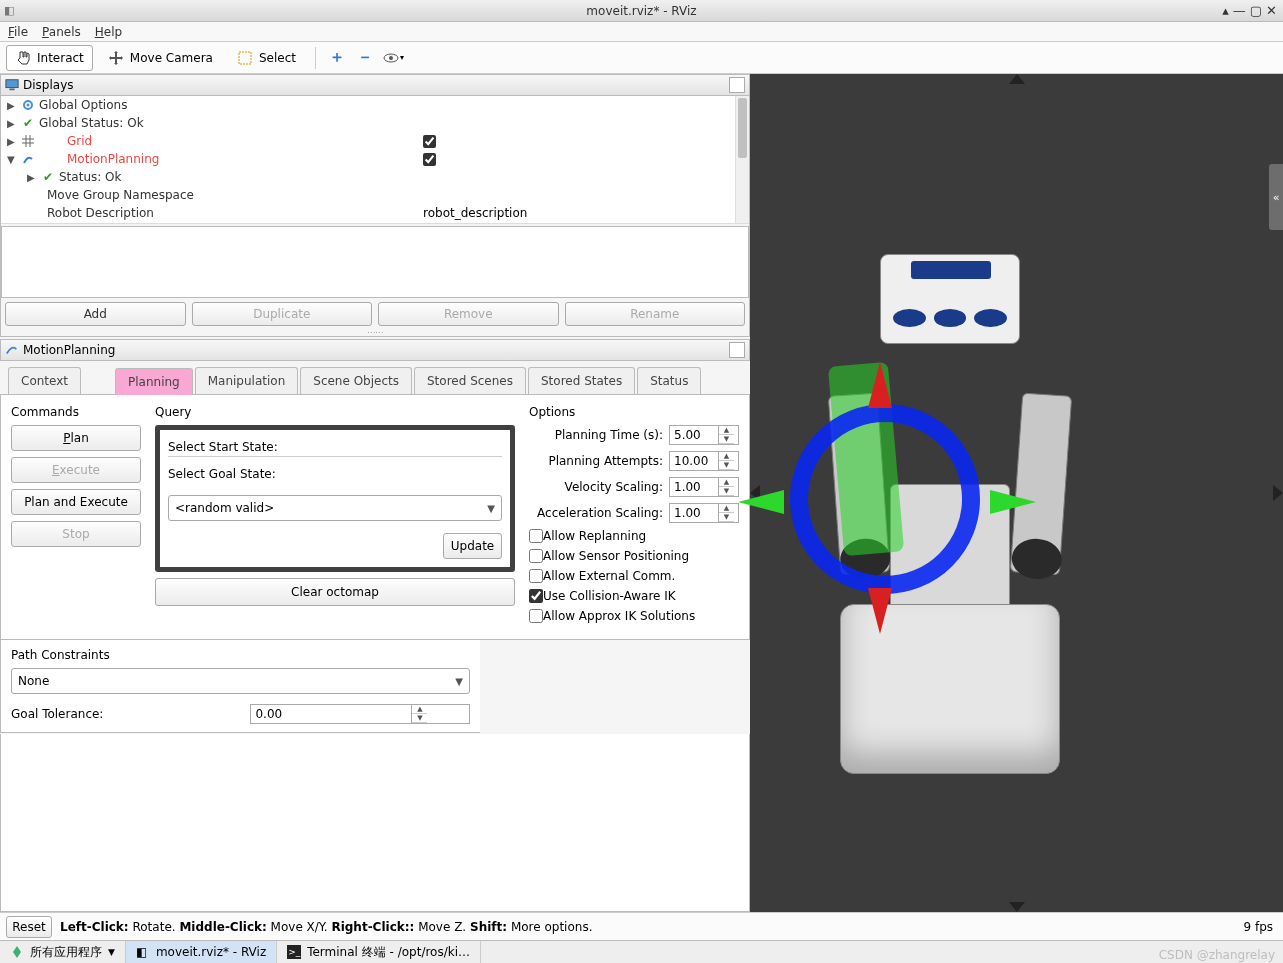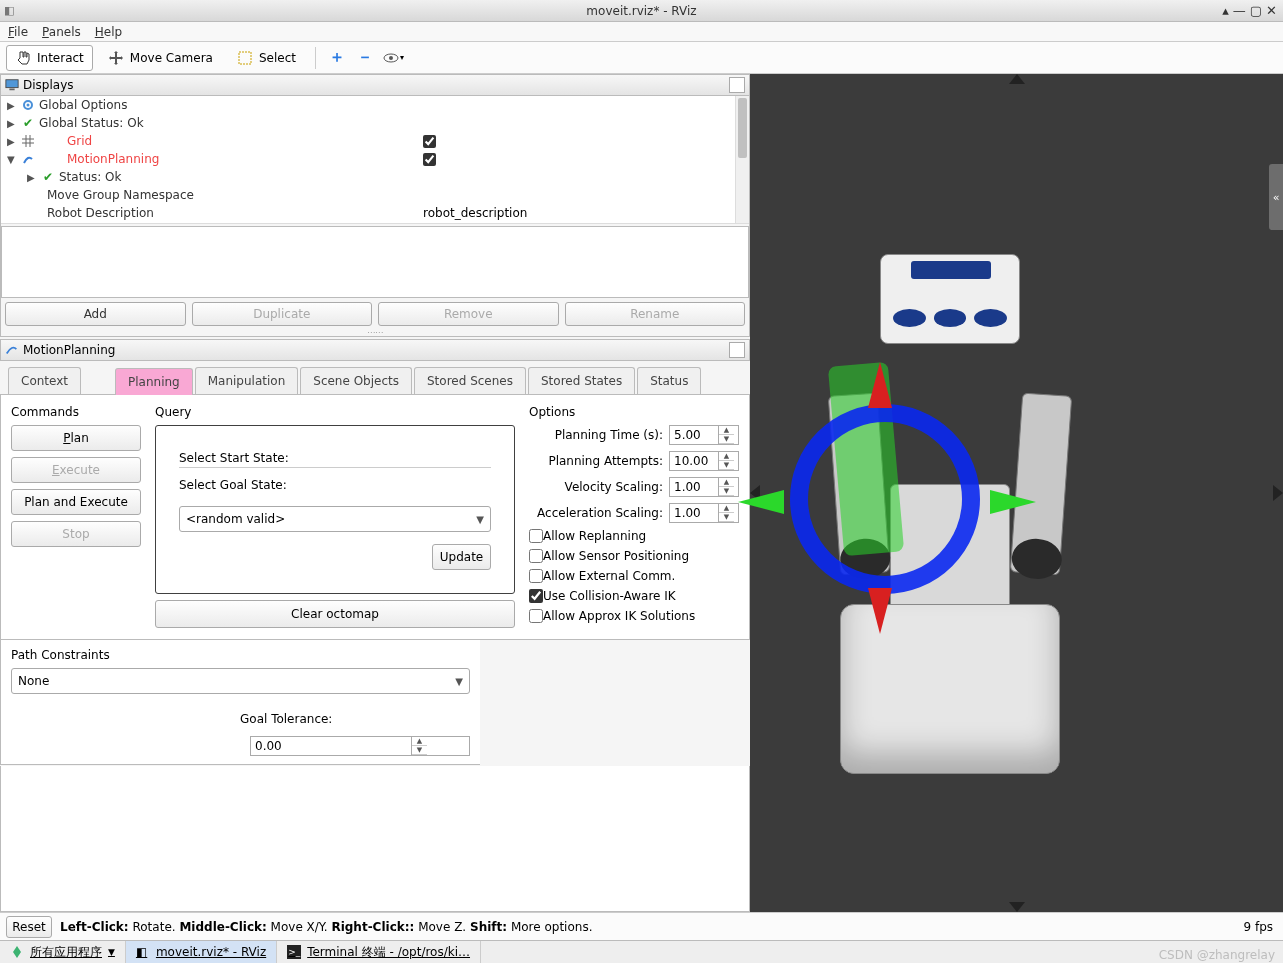--- a/index.html
+++ b/index.html
@@ -60,48 +60,48 @@
 .col { display:flex; flex-direction:column; }
 .col-commands { width:130px; }
 .col-query { flex:1; }
 .col-options { width:210px; }
 .section-label { font-weight:normal; margin-bottom:6px; }
 
 .cmdbtn { height:26px; border:1px solid #aaa; border-radius:3px; background:linear-gradient(#fefefe,#ebebeb); margin-bottom:6px; cursor:pointer; }
 .cmdbtn:disabled { color:#aaa; }
 .cmdbtn u { text-decoration: underline; }
 
-.qbox { border:1px solid #404040; border-radius:3px; padding:23px; display:flex; flex-direction:column; gap:8px; }
+.qbox { border:5px solid #404040; border-radius:3px; padding:8px; display:flex; flex-direction:column; gap:8px; }
 .qbox .qtab { background:#fff; border:none; padding:2px 0; }
 .combo { display:flex; height:26px; border:1px solid #aaa; border-radius:3px; align-items:center; padding:0 6px; background:#fff; justify-content:space-between; cursor:pointer; margin:4px 0;}
 .combo .arr { font-size:10px; color:#555; }
 .qbox .update { align-self:flex-end; width:59px; height:26px; border:1px solid #aaa; border-radius:3px; background:linear-gradient(#fefefe,#ebebeb); cursor:pointer;}
 .clearbtn { height:28px; border:1px solid #aaa; border-radius:3px; background:linear-gradient(#fefefe,#ebebeb); cursor:pointer; margin-top:6px;}
 
 .optrow { display:flex; align-items:center; gap:6px; margin-bottom:6px; justify-content:flex-end;}
 .optrow label { flex:1; text-align:right; white-space:nowrap; }
 .spin { display:flex; align-items:center; width:70px; height:20px; border:1px solid #aaa; background:#fff;}
 .spin input { border:none; width:48px; padding:0 4px; font-size:12px; }
 .spin .arrows { display:flex; flex-direction:column; border-left:1px solid #aaa; width:16px; }
 .spin .arrows span { height:9px; font-size:7px; text-align:center; line-height:9px; cursor:pointer; color:#555; border-bottom:1px solid #ccc;}
 .chkrow { display:flex; align-items:center; margin-bottom:6px; }
 .chkrow input { width:14px; height:14px; }
 
 .pc-section { padding:8px 10px; background:#fff; border:1px solid #bbb; border-top:none;}
 .pc-section .combo { width:100%; }
-.gt-row { display:flex; align-items:flex-end; gap:10px; margin-top:18px;flex-direction:column;}
+.gt-row { display:flex; align-items:center; gap:10px; margin-top:10px;}
 .gt-row .spin { width:220px; }
 .gt-row .spin input { width: 160px; }
 
 .statusbar { height:28px; background:#fbfbfb; border-top:1px solid #ccc; display:flex; align-items:center; padding:0 6px; gap:8px;}
 .statusbar .reset { height:22px; width:46px; border:1px solid #aaa; border-radius:3px; background:linear-gradient(#fefefe,#ebebeb); cursor:pointer;}
 .statusbar .hints b { font-weight:bold; }
 .statusbar .fps { margin-left:auto; margin-right:4px; }
 
-.taskbar { height:23px; background:#eee; border-top:1px solid #bbb; display:flex; align-items:center;text-decoration:underline; }
+.taskbar { height:23px; background:#eee; border-top:1px solid #bbb; display:flex; align-items:center; }
 .task { height:100%; display:flex; align-items:center; gap:6px; padding:0 10px; border-right:1px solid #ccc; cursor:pointer; }
 .task.active { background:#d3e2f5; }
 .task .ico { width:14px; height:14px; }
 .watermark { position:absolute; right:8px; bottom:1px; color:#bdbdbd; font-size:12px; z-index:50; pointer-events:none; }
 .marker-ring { position:absolute; width:190px; height:190px; left:40px; top:330px; border:18px solid rgba(10,40,240,0.9); border-radius:50%; }
 .marker-arrow { position:absolute; width:0; height:0; }
 .arrow-red-up { left:118px; top:288px; border-left:12px solid transparent; border-right:12px solid transparent; border-bottom:46px solid #d82020; }
 .arrow-red-dn { left:118px; top:514px; border-left:12px solid transparent; border-right:12px solid transparent; border-top:46px solid #d82020; }
 .arrow-grn-l { left:-12px; top:416px; border-top:12px solid transparent; border-bottom:12px solid transparent; border-right:46px solid #2bd82b; }
 .arrow-grn-r { left:240px; top:416px; border-top:12px solid transparent; border-bottom:12px solid transparent; border-left:46px solid #2bd82b; }

